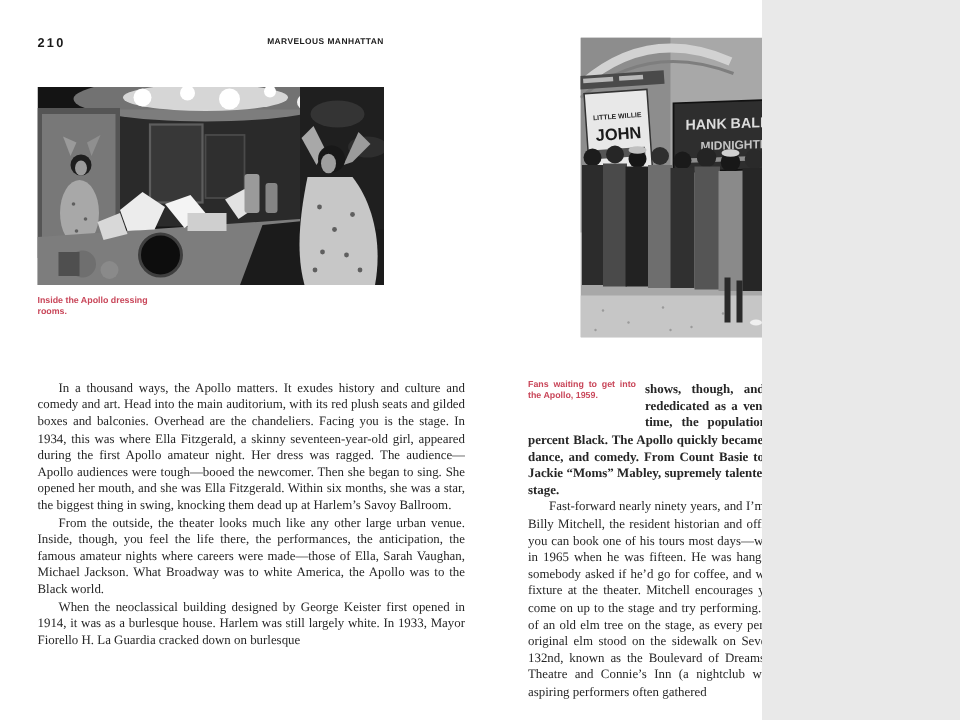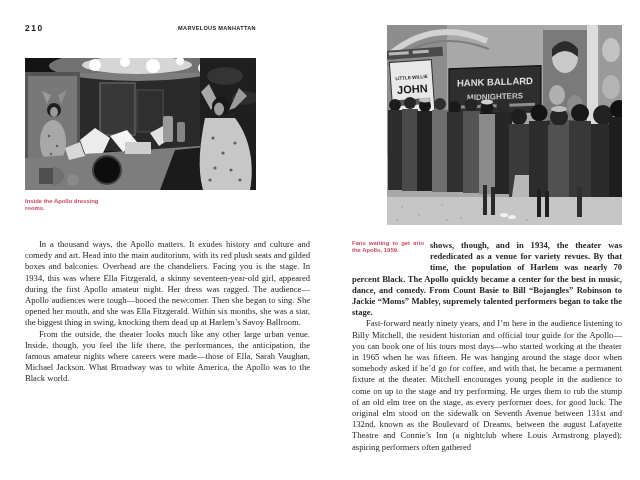--- a/index.html
+++ b/index.html
@@ -1,17 +1,17 @@
 <!DOCTYPE html>
 <html style="--accent: #c9475a;"><head>
 <meta charset="utf-8">
 <style>
   html,body{margin:0;padding:0;background:#e9e9e9;}
   .spread{
-    position:relative;width:640px;height:480px;background:#ffffff;
+    position:relative;width:508px;height:480px;background:#ffffff;
     font-family:"Liberation Serif", serif;color:#232323;overflow:hidden;
   }
   
   .folio{
     position:absolute;left:25px;top:23px;
     font-family:"Liberation Sans", sans-serif;font-weight:bold;
     font-size:8.5px;letter-spacing:1.5px;color:#1a1a1a;
   }
   .running-header{
     position:absolute;left:137px;top:25px;width:160px;text-align:center;
@@ -25,21 +25,21 @@
   
   .caption{
     font-family:"Liberation Sans", sans-serif;font-weight:bold;
     font-size:5.9px;line-height:7.2px;color:var(--accent,#c9475a);
   }
   .caption-left{position:absolute;left:25px;top:198px;width:85px;}
   .caption-float{float:left;width:72px;height:33px;margin-right:6px;}
   
   .bodytext{
     position:absolute;font-size:8.6px;line-height:11.2px;
-    text-align:justify;color:#262626;
+    text-align:justify;color:#262626;margin-top:14px;
   }
   #body-left{left:25px;top:239px;width:285px;}
   #body-right{left:352px;top:240px;width:270px;}
   .bodytext p{margin:0;}
   .indent{text-indent:14px;}
   .noindent{text-indent:0;font-weight:bold;}
 </style>
 </head>
 <body>
 
@@ -115,20 +115,21 @@
         <circle cx="185" cy="122" r="1.6" fill="#5f5f5f"></circle>
         <circle cx="215" cy="122" r="1.6" fill="#5f5f5f"></circle>
       </g>
     </svg>
 
     <div class="caption caption-left">Inside the Apollo dressing rooms.</div>
 
     <div id="body-left" class="bodytext">
       <p class="indent">In a thousand ways, the Apollo matters. It exudes history and culture and comedy and art. Head into the main auditorium, with its red plush seats and gilded boxes and balconies. Overhead are the chandeliers. Facing you is the stage. In 1934, this was where Ella Fitzgerald, a skinny seventeen-year-old girl, appeared during the first Apollo amateur night. Her dress was ragged. The audience—Apollo audiences were tough—booed the newcomer. Then she began to sing. She opened her mouth, and she was Ella Fitzgerald. Within six months, she was a star, the biggest thing in swing, knocking them dead up at Harlem’s Savoy Ballroom.</p>
       <p class="indent">From the outside, the theater looks much like any other large urban venue. Inside, though, you feel the life there, the performances, the anticipation, the famous amateur nights where careers were made—those of Ella, Sarah Vaughan, Michael Jackson. What Broadway was to white America, the Apollo was to the Black world.</p>
+      <p class="indent">When the neoclassical building designed by George Keister first opened in 1914, it was as a burlesque house. Harlem was still largely white. In 1933, Mayor Fiorello H. La Guardia cracked down on burlesque</p>
     </div>
   </div>
 
   <div>
 
     <svg id="photo-queue" class="photo" viewBox="0 0 235 200">
       <rect x="0" y="0" width="235" height="200" fill="#a8a8a8"></rect>
       <rect x="0" y="0" width="60" height="130" fill="#8d8d8d"></rect>
       <g>
         <path d="M0,32 Q45,-8 100,16" stroke="#d2d2d2" stroke-width="6" fill="none"></path>

